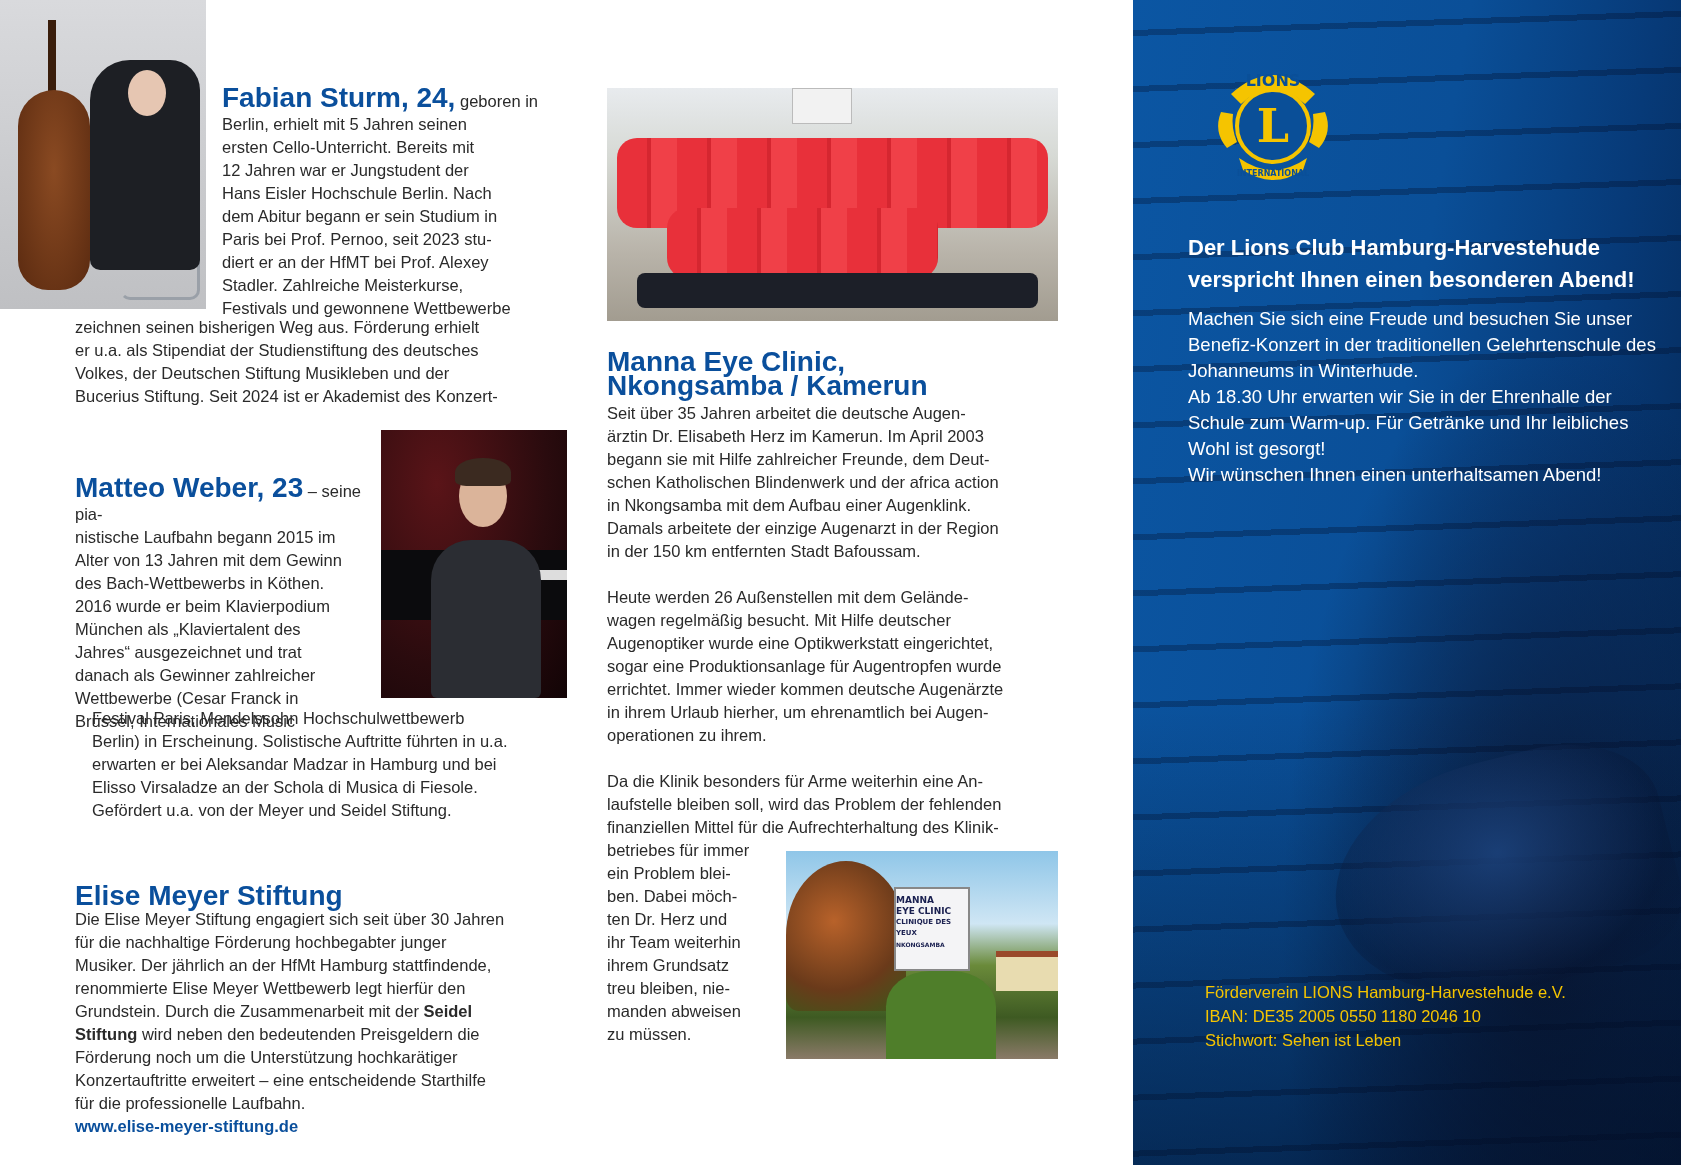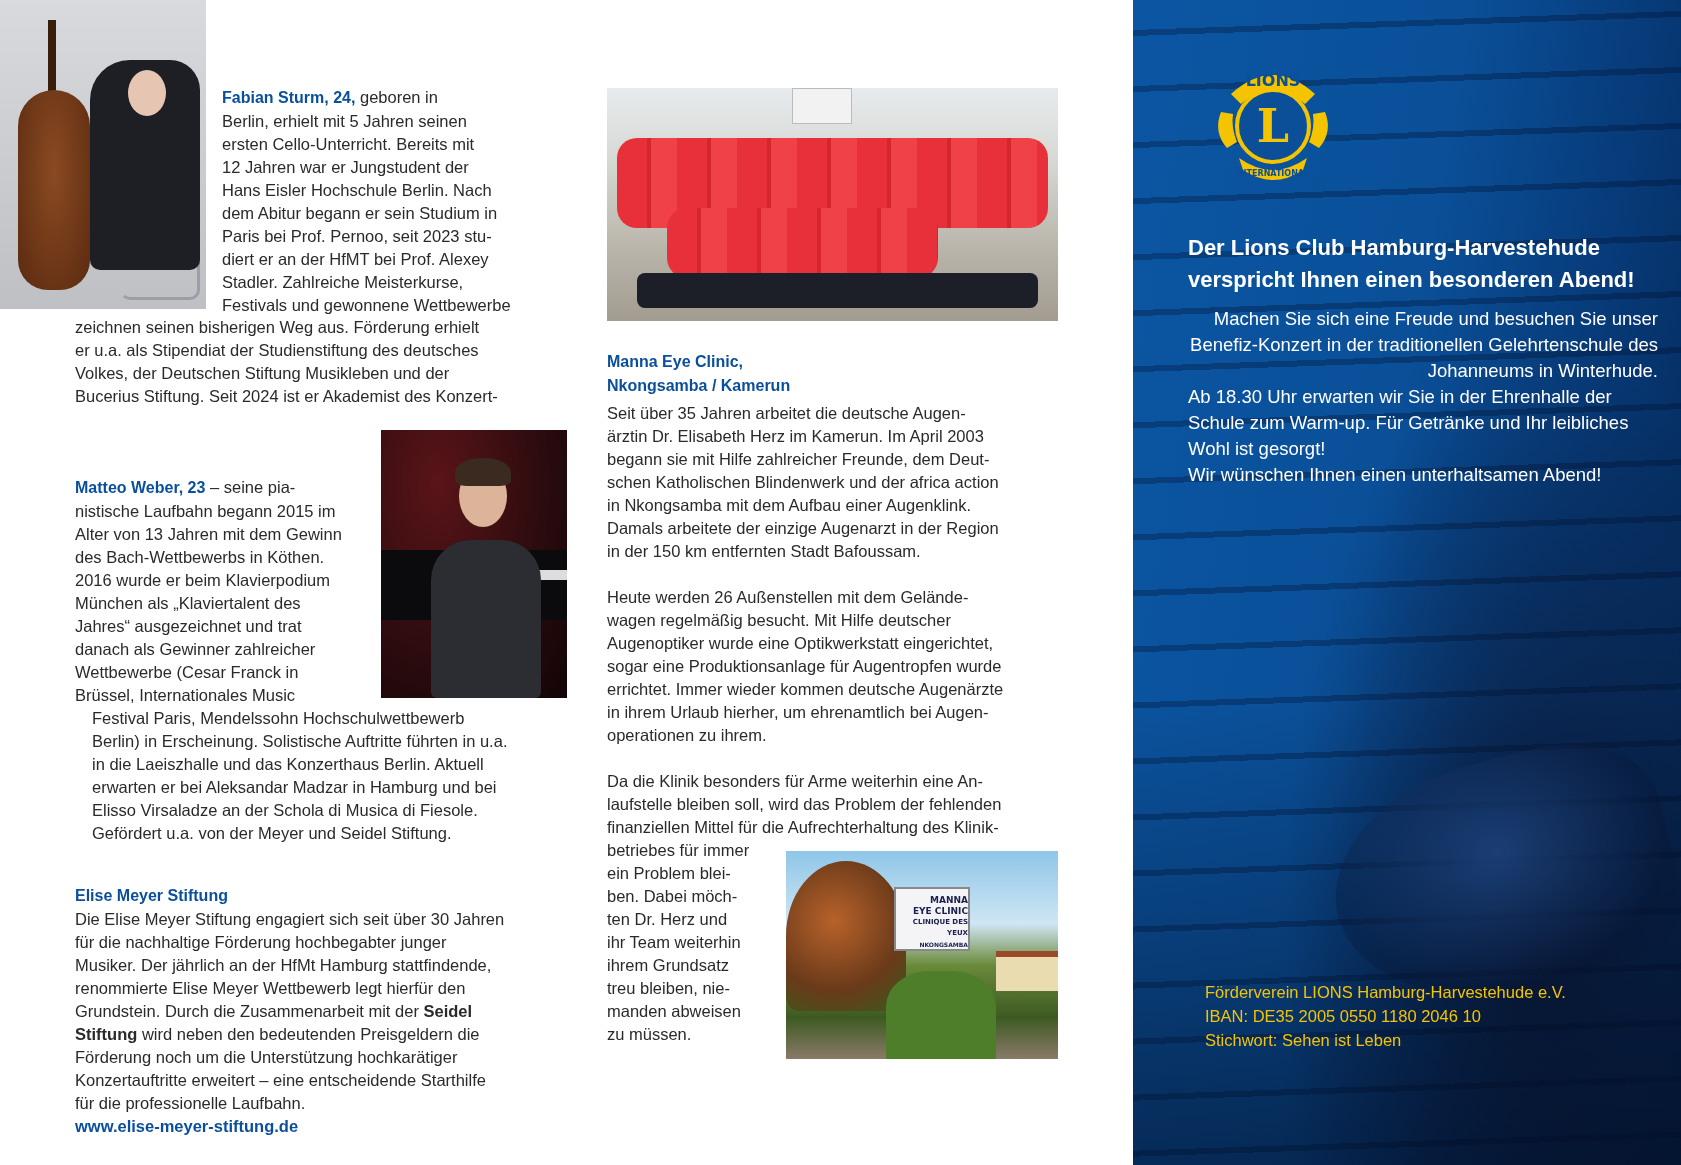--- a/index.html
+++ b/index.html
@@ -1,21 +1,21 @@
 <!DOCTYPE html>
 <html><head>
 <meta charset="utf-8">
 <style>
   * { box-sizing: border-box; margin: 0; padding: 0; }
   html, body { width: 1681px; height: 1165px; overflow: hidden; background: #ffffff; }
   body { position: relative; font-family: "Liberation Sans", sans-serif; color: #222; }
   .page { position: absolute; left: 0; top: 0; width: 1681px; height: 1165px; }
 
   .body-text { font-size: 16.5px; line-height: 23px; color: #2a2a2a; }
-  .heading { color: #0a4f9c; font-weight: bold; font-size: 16px; line-height: 24px; }
+  .heading { color: #0a4f9c; font-weight: bold; font-size: 28px; line-height: 24px; }
   .link { color: #0a4f9c; font-weight: bold; }
 
   
   .photo { position: absolute; overflow: hidden; }
   .photo-cello { left: 0; top: 0; width: 206px; height: 309px;
     background: linear-gradient(180deg, #d9dadd 0%, #c9cacd 60%, #bfc0c3 100%); }
   .photo-cello .cello { position: absolute; left: 18px; top: 90px; width: 72px; height: 200px;
     border-radius: 36px 36px 30px 30px; background: radial-gradient(ellipse at 50% 40%, #8a4a22, #5a2a10); }
   .photo-cello .neck { position: absolute; left: 48px; top: 20px; width: 8px; height: 90px; background: #3a1e0c; }
   .photo-cello .man { position: absolute; left: 90px; top: 60px; width: 110px; height: 210px;
@@ -39,22 +39,22 @@
   .photo-group .row.back { top: 50px; }
   .photo-group .row.front { top: 120px; left: 60px; right: 120px; height: 70px; }
   .photo-group .legs { position: absolute; left: 30px; right: 20px; top: 185px; height: 35px; background: #1c1f28; border-radius: 8px; }
   .photo-group .sign { position: absolute; left: 185px; top: 0; width: 60px; height: 36px; background: #f2f2f2; border: 1px solid #bbb; }
 
   .photo-clinic { left: 786px; top: 851px; width: 272px; height: 208px;
     background: linear-gradient(180deg, #8fc6e8 0%, #cfe6f4 35%, #6a8a3a 55%, #3e5a22 80%, #8a7a68 100%); }
   .photo-clinic .tree { position: absolute; left: 0; top: 10px; width: 120px; height: 150px; border-radius: 50% 50% 10% 10%;
     background: radial-gradient(circle at 40% 40%, #b8622a, #6a3a1a 60%, #3a5a1a); }
   .photo-clinic .bush { position: absolute; left: 100px; top: 120px; width: 110px; height: 88px; border-radius: 40% 40% 0 0; background: #4f7e2a; }
-  .photo-clinic .sign { position: absolute; left: 108px; top: 36px; width: 76px; height: 64px; background: #f4f4f6; border: 2px solid #888;
-    font-family: "DejaVu Sans", sans-serif; font-weight: bold; color: #1a2050; font-size: 9px; line-height: 11px; text-align: right; padding-top: 6px; }
+  .photo-clinic .sign { position: absolute; left: 108px; top: 36px; width: 76px; height: 84px; background: #f4f4f6; border: 2px solid #888;
+    font-family: "DejaVu Sans", sans-serif; font-weight: bold; color: #1a2050; font-size: 9px; line-height: 11px; text-align: left; padding-top: 6px; }
   .photo-clinic .house { position: absolute; left: 210px; top: 100px; width: 62px; height: 40px; background: #e8dcb0; border-top: 6px solid #9a4a2a; }
 
   
   .panel { position: absolute; left: 1133px; top: 0; width: 548px; height: 1165px; overflow: hidden;
     background:
       linear-gradient(180deg, rgba(10,80,160,0.0) 0%, rgba(3,20,50,0.0) 60%, rgba(2,10,30,0.55) 100%),
       radial-gradient(ellipse at 75% 80%, #0a1c3c 0%, rgba(10,28,60,0) 45%),
       linear-gradient(100deg, #0b56a3 0%, #0a4f98 45%, #073a78 70%, #04234c 100%); }
   .panel .keys { position: absolute; left: 0; top: 0; width: 548px; height: 1165px;
     background: repeating-linear-gradient(178deg, rgba(255,255,255,0.0) 0 30px, rgba(0,10,35,0.55) 30px 36px, rgba(255,255,255,0.0) 36px 56px);
@@ -123,21 +123,20 @@
     <div>2016 wurde er beim Klavierpodium</div>
     <div>München als „Klaviertalent des</div>
     <div>Jahres“ ausgezeichnet und trat</div>
     <div>danach als Gewinner zahlreicher</div>
     <div>Wettbewerbe (Cesar Franck in</div>
     <div>Brüssel, Internationales Music</div>
   </div>
   <div class="abs body-text" style="left:92px; top:707px; width:470px;">
     <div>Festival Paris, Mendelssohn Hochschulwettbewerb</div>
     <div>Berlin) in Erscheinung. Solistische Auftritte führten in u.a.</div>
-    <div>in die Laeiszhalle und das Konzerthaus Berlin. Aktuell</div>
     <div>erwarten er bei Aleksandar Madzar in Hamburg und bei</div>
     <div>Elisso Virsaladze an der Schola di Musica di Fiesole.</div>
     <div>Gefördert u.a. von der Meyer und Seidel Stiftung.</div>
   </div>
 
   <div class="abs" style="left:75px; top:884px; width:470px;">
     <div class="heading">Elise Meyer Stiftung</div>
     <div class="body-text">
       <div>Die Elise Meyer Stiftung engagiert sich seit über 30 Jahren</div>
       <div>für die nachhaltige Förderung hochbegabter junger</div>
@@ -218,21 +217,21 @@
       <path d="M28 42 Q70 4 112 42 L102 52 Q70 22 38 52 Z" fill="#f5c400"></path>
       <circle cx="70" cy="74" r="36" fill="#0a4f98" stroke="#f5c400" stroke-width="4"></circle>
       <text x="70" y="90" text-anchor="middle" font-family="DejaVu Serif, serif" font-weight="bold" font-size="46" fill="#f5c400">L</text>
       <text x="70" y="34" text-anchor="middle" font-family="DejaVu Sans, sans-serif" font-weight="bold" font-size="16" fill="#0a4f98">LIONS</text>
       <path d="M36 106 Q70 130 104 106 L100 118 Q70 138 40 118 Z" fill="#f5c400"></path>
       <text x="70" y="124" text-anchor="middle" font-family="DejaVu Sans, sans-serif" font-weight="bold" font-size="8" fill="#0a4f98">INTERNATIONAL</text>
     </svg>
 
     <div class="panel-text">
       <div class="panel-title">Der Lions Club Hamburg-Harvestehude verspricht Ihnen einen besonderen Abend!</div>
-      <div class="panel-para" style="margin-top:0;text-align:right;">Machen Sie sich eine Freude und besuchen Sie unser Benefiz-Konzert in der traditionellen Gelehrtenschule des Johanneums in Winterhude.</div>
+      <div class="panel-para" style="margin-top:0;">Machen Sie sich eine Freude und besuchen Sie unser Benefiz-Konzert in der traditionellen Gelehrtenschule des Johanneums in Winterhude.</div>
       <div class="panel-para">Ab 18.30 Uhr erwarten wir Sie in der Ehrenhalle der Schule zum Warm-up. Für Getränke und Ihr leibliches Wohl ist gesorgt!</div>
       <div class="panel-para">Wir wünschen Ihnen einen unterhaltsamen Abend!</div>
     </div>
 
     <div class="donation">
       <div class="donation-line">Förderverein LIONS Hamburg-Harvestehude e.V.</div>
       <div class="donation-line">IBAN: DE35 2005 0550 1180 2046 10</div>
       <div class="donation-line">Stichwort: Sehen ist Leben</div>
     </div>
   </div>

